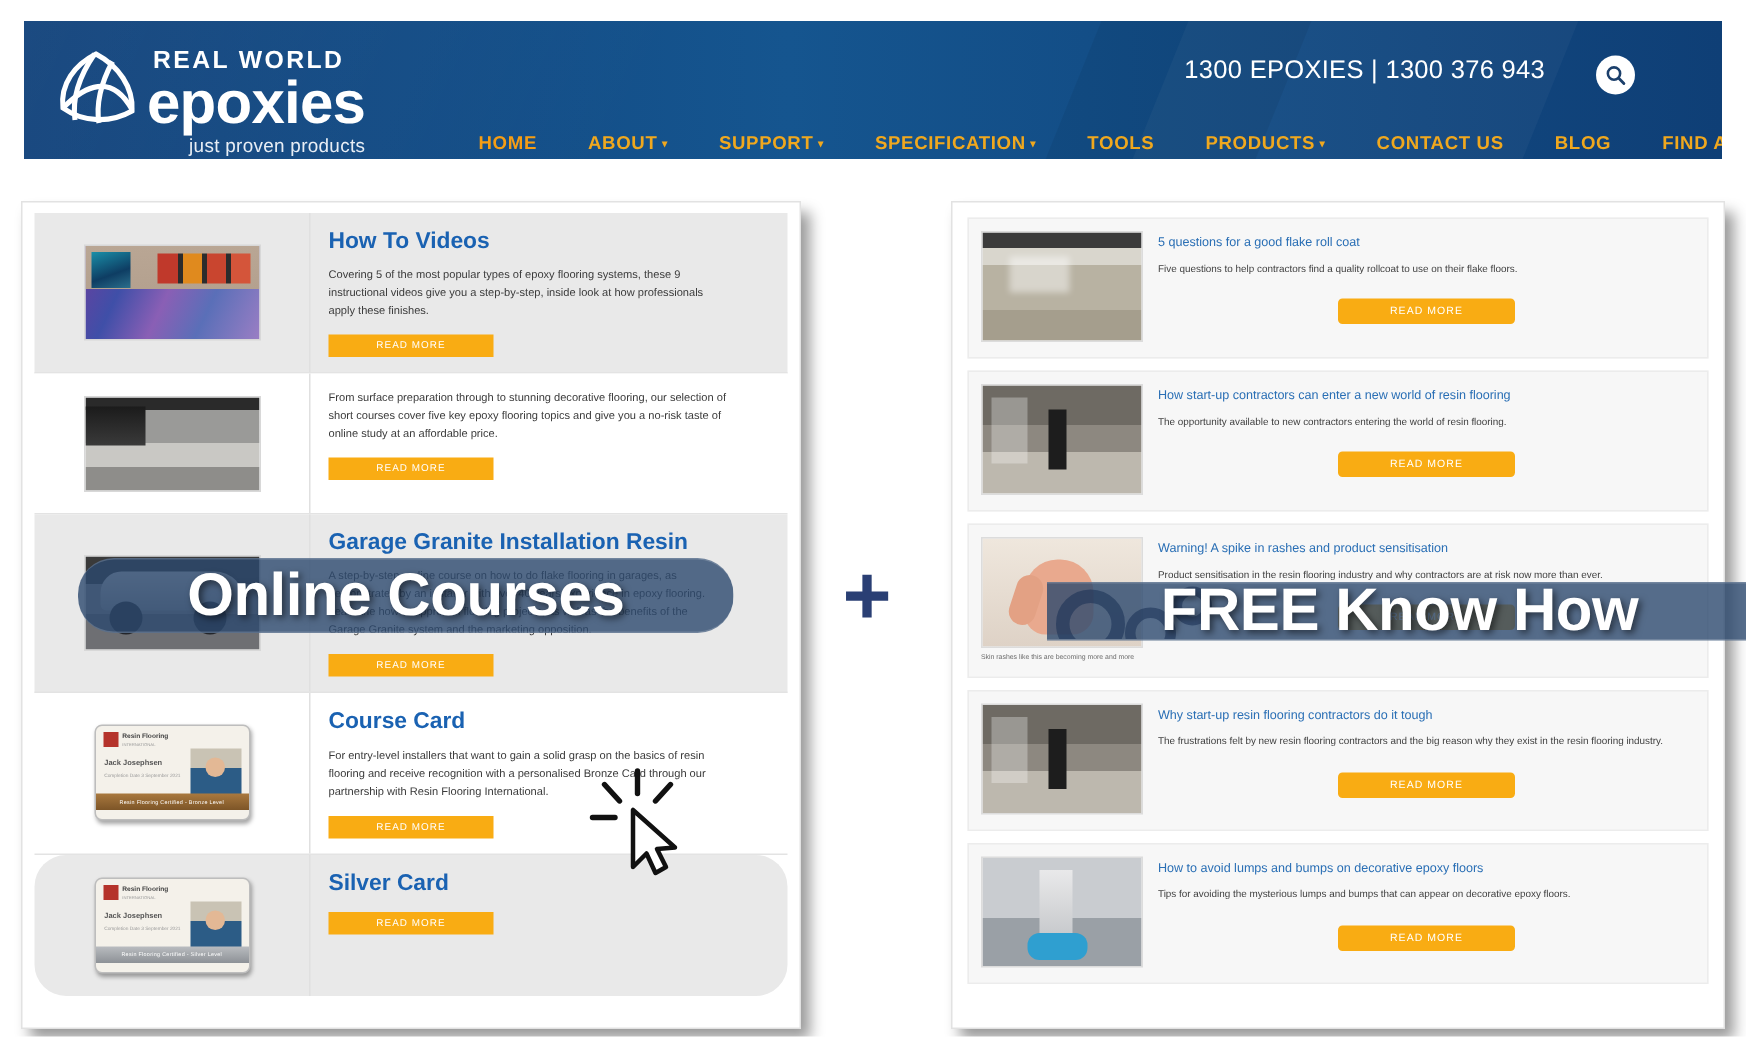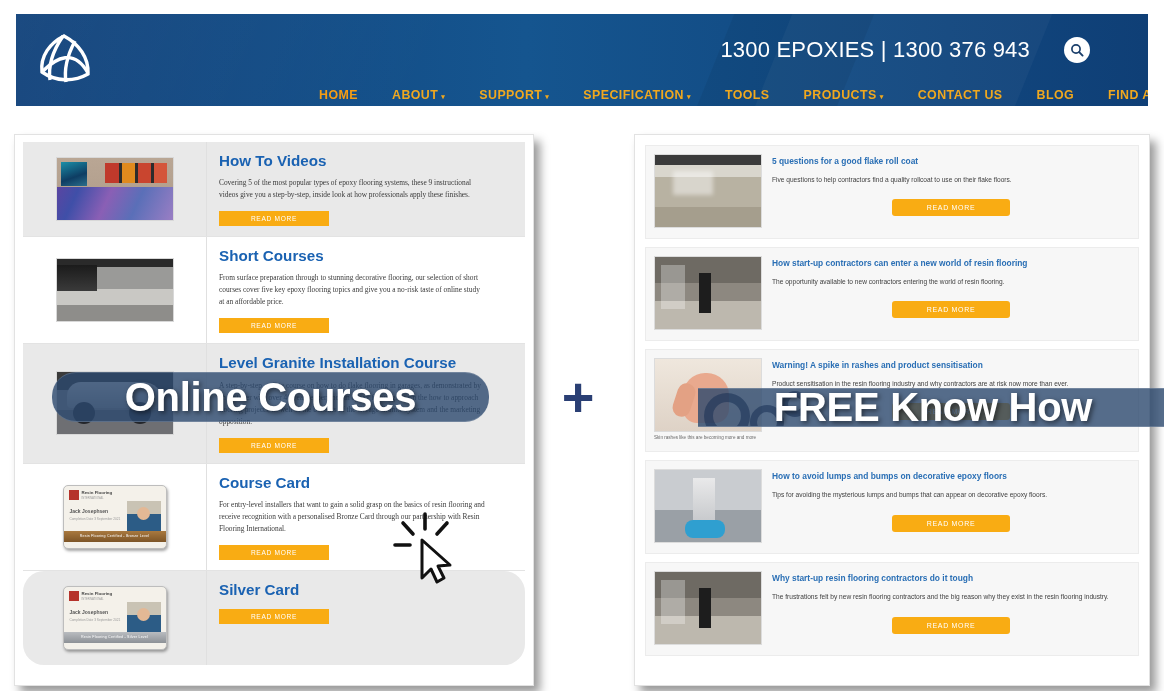--- a/index.html
+++ b/index.html
@@ -45,21 +45,21 @@
     color: #ffffff; font-size: 40px; font-weight: 800; line-height: 0.98;
     letter-spacing: -0.5px; margin-top: 1px;
   }
   .logo-l3 {
     color: #e8eef5; font-size: 12.6px; line-height: 1; margin-top: 2px;
     text-align: right; letter-spacing: 0.2px;
   }
 
   .hdr-phone {
     position: absolute; right: 118px; top: 23px;
-    color: #ffffff; font-size: 22px; font-weight: 400; letter-spacing: 0.2px;
+    color: #ffffff; font-size: 17px; font-weight: 400; letter-spacing: 0.2px;
     white-space: nowrap;
     margin-left: 32px;
   }
   .search-btn {
     position: absolute; right: 58px; top: 23px;
     width: 26px; height: 26px; border-radius: 50%;
     background: #ffffff; display: flex; align-items: center; justify-content: center;
     cursor: pointer;
   }
 
@@ -96,21 +96,21 @@
   .lrow-thumb {
     flex: 0 0 184px; display: flex; align-items: center; justify-content: center;
     border-right: 1px solid #e0e0e0; padding: 6px 4px;
   }
   .lrow-body { flex: 1 1 auto; padding: 10px 14px 10px 12px; position: relative; }
   .lrow-title {
     color: #1a62b2; font-size: 15.2px; font-weight: 700; line-height: 1.2;
     margin-bottom: 7px; cursor: pointer;
   }
   .lrow-desc {
-    color: #3a3a3a; font-size: 7.4px; line-height: 1.62; max-width: 266px; font-family: Liberation Serif, serif;
+    color: #3a3a3a; font-size: 7.4px; line-height: 1.62; max-width: 266px;
   }
   .btn-readmore-sq {
     margin-top: 10px; width: 110px; height: 15px; background: #f9ac13;
     color: #ffffff; font-size: 6.6px; letter-spacing: 0.7px;
     display: flex; align-items: center; justify-content: center; cursor: pointer;
   }
 
   
   .th { width: 118px; height: 64px; border: 1px solid #d8d8d8; overflow: hidden; position: relative; }
   .th-gallery {
@@ -249,21 +249,21 @@
   .rt-bumps::before {
     content:""; position:absolute; left:38px; top:8px; width:22px; height:44px;
     background: linear-gradient(to bottom,#e9e9ea,#c7c9cc);
   }
   .rt-bumps::after {
     content:""; position:absolute; left:30px; top:50px; width:40px; height:18px;
     border-radius: 8px; background:#2f9fd0;
   }
   .rrow-body { flex: 1 1 auto; padding-top: 2px; }
   .rrow-title {
-    color: #2a6fb5; font-size: 8.4px; font-weight: 700; line-height: 1.3;
+    color: #2a6fb5; font-size: 8.4px; font-weight: 400; line-height: 1.3;
     margin-bottom: 8px; cursor: pointer;
   }
   .rrow-desc { color: #3f3f3f; font-size: 6.6px; line-height: 1.55; }
   .btn-readmore-round {
     margin: 14px auto 0 auto; width: 118px; height: 17px; border-radius: 3px;
     background: #f9ac13; color: #ffffff; font-size: 7px; letter-spacing: 0.7px;
     display: flex; align-items: center; justify-content: center; cursor: pointer;
   }
 </style>
 </head>
@@ -278,20 +278,25 @@
     <div class="logo-wrap">
       <svg class="logo-mark" viewBox="0 0 60 62">
         <g fill="none" stroke="#ffffff" stroke-width="3.4">
           <path d="M30 4 C45 12, 55 26, 54 42 C40 50, 22 50, 8 40 C6 24, 16 11, 30 4 Z"></path>
           <path d="M9 39 C22 26, 40 16, 54 41"></path>
           <path d="M29 4 C18 20, 14 34, 16 48"></path>
           <path d="M41 9 C33 24, 30 38, 32 50"></path>
         </g>
         <path d="M30 4 L54 42 L8 40 Z" fill="none" stroke="#ffffff" stroke-width="0"></path>
       </svg>
+      <div class="logo-text">
+        <div class="logo-l1">REAL WORLD</div>
+        <div class="logo-l2">epoxies</div>
+        <div class="logo-l3">just proven products</div>
+      </div>
     </div>
 
     <div class="hdr-phone">1300 EPOXIES | 1300 376 943</div>
 
     <div class="search-btn">
       <svg width="14" height="14" viewBox="0 0 14 14">
         <circle cx="6" cy="6" r="4.1" fill="none" stroke="#1b3f6b" stroke-width="1.7"></circle>
         <line x1="9.2" y1="9.2" x2="12.6" y2="12.6" stroke="#1b3f6b" stroke-width="1.9" stroke-linecap="round"></line>
       </svg>
     </div>
@@ -340,31 +345,30 @@
           <div class="lrow-title">How To Videos</div>
           <div class="lrow-desc">Covering 5 of the most popular types of epoxy flooring systems, these 9 instructional videos give you a step-by-step, inside look at how professionals apply these finishes.</div>
           <div class="btn-readmore-sq">READ MORE</div>
         </div>
       </div>
       <div class="lrow even">
         <div class="lrow-thumb">
           <div class="th th-warehouse"></div>
         </div>
         <div class="lrow-body">
-          <div class="lrow-title">Short Courses</div>
           <div class="lrow-desc">From surface preparation through to stunning decorative flooring, our selection of short courses cover five key epoxy flooring topics and give you a no-risk taste of online study at an affordable price.</div>
           <div class="btn-readmore-sq">READ MORE</div>
         </div>
       </div>
       <div class="lrow odd">
         <div class="lrow-thumb">
           <div class="th th-car"></div>
         </div>
         <div class="lrow-body">
-          <div class="lrow-title">Level Granite Installation Course</div>
+          <div class="lrow-title">Garage Granite Installation Resin</div>
           <div class="lrow-desc">A step-by-step, online course on how to do flake flooring in garages, as demonstrated by an installer with over 40 years experience in epoxy flooring. Learn the how to approach flooring projects, as well as the benefits of the Garage Granite system and the marketing opposition.</div>
           <div class="btn-readmore-sq">READ MORE</div>
         </div>
       </div>
       <div class="lrow even">
         <div class="lrow-thumb">
           <div class="th-card bronze">
             <div class="cc-logo"></div>
             <div class="cc-logo-txt">Resin Flooring</div>
             <div class="cc-sub">INTERNATIONAL</div>
@@ -440,35 +444,35 @@
           <div class="rthumb-cap">Skin rashes like this are becoming more and more</div>
         </div>
         <div class="rrow-body">
           <div class="rrow-title">Warning! A spike in rashes and product sensitisation</div>
           <div class="rrow-desc">Product sensitisation in the resin flooring industry and why contractors are at risk now more than ever.</div>
           <div class="btn-readmore-round">READ MORE</div>
         </div>
       </div>
       <div class="rrow">
         <div class="rrow-thumb-wrap">
+          <div class="rthumb rt-installer"></div>
+        </div>
+        <div class="rrow-body">
+          <div class="rrow-title">Why start-up resin flooring contractors do it tough</div>
+          <div class="rrow-desc">The frustrations felt by new resin flooring contractors and the big reason why they exist in the resin flooring industry.</div>
+          <div class="btn-readmore-round">READ MORE</div>
+        </div>
+      </div>
+      <div class="rrow">
+        <div class="rrow-thumb-wrap">
           <div class="rthumb rt-bumps"></div>
         </div>
         <div class="rrow-body">
           <div class="rrow-title">How to avoid lumps and bumps on decorative epoxy floors</div>
           <div class="rrow-desc">Tips for avoiding the mysterious lumps and bumps that can appear on decorative epoxy floors.</div>
-          <div class="btn-readmore-round">READ MORE</div>
-        </div>
-      </div>
-      <div class="rrow">
-        <div class="rrow-thumb-wrap">
-          <div class="rthumb rt-installer"></div>
-        </div>
-        <div class="rrow-body">
-          <div class="rrow-title">Why start-up resin flooring contractors do it tough</div>
-          <div class="rrow-desc">The frustrations felt by new resin flooring contractors and the big reason why they exist in the resin flooring industry.</div>
           <div class="btn-readmore-round">READ MORE</div>
         </div>
       </div>
     </div>
 
   <div class="banner banner-left">
     <div class="banner-text">Online Courses</div>
   </div>
 
   <div class="banner banner-right">

